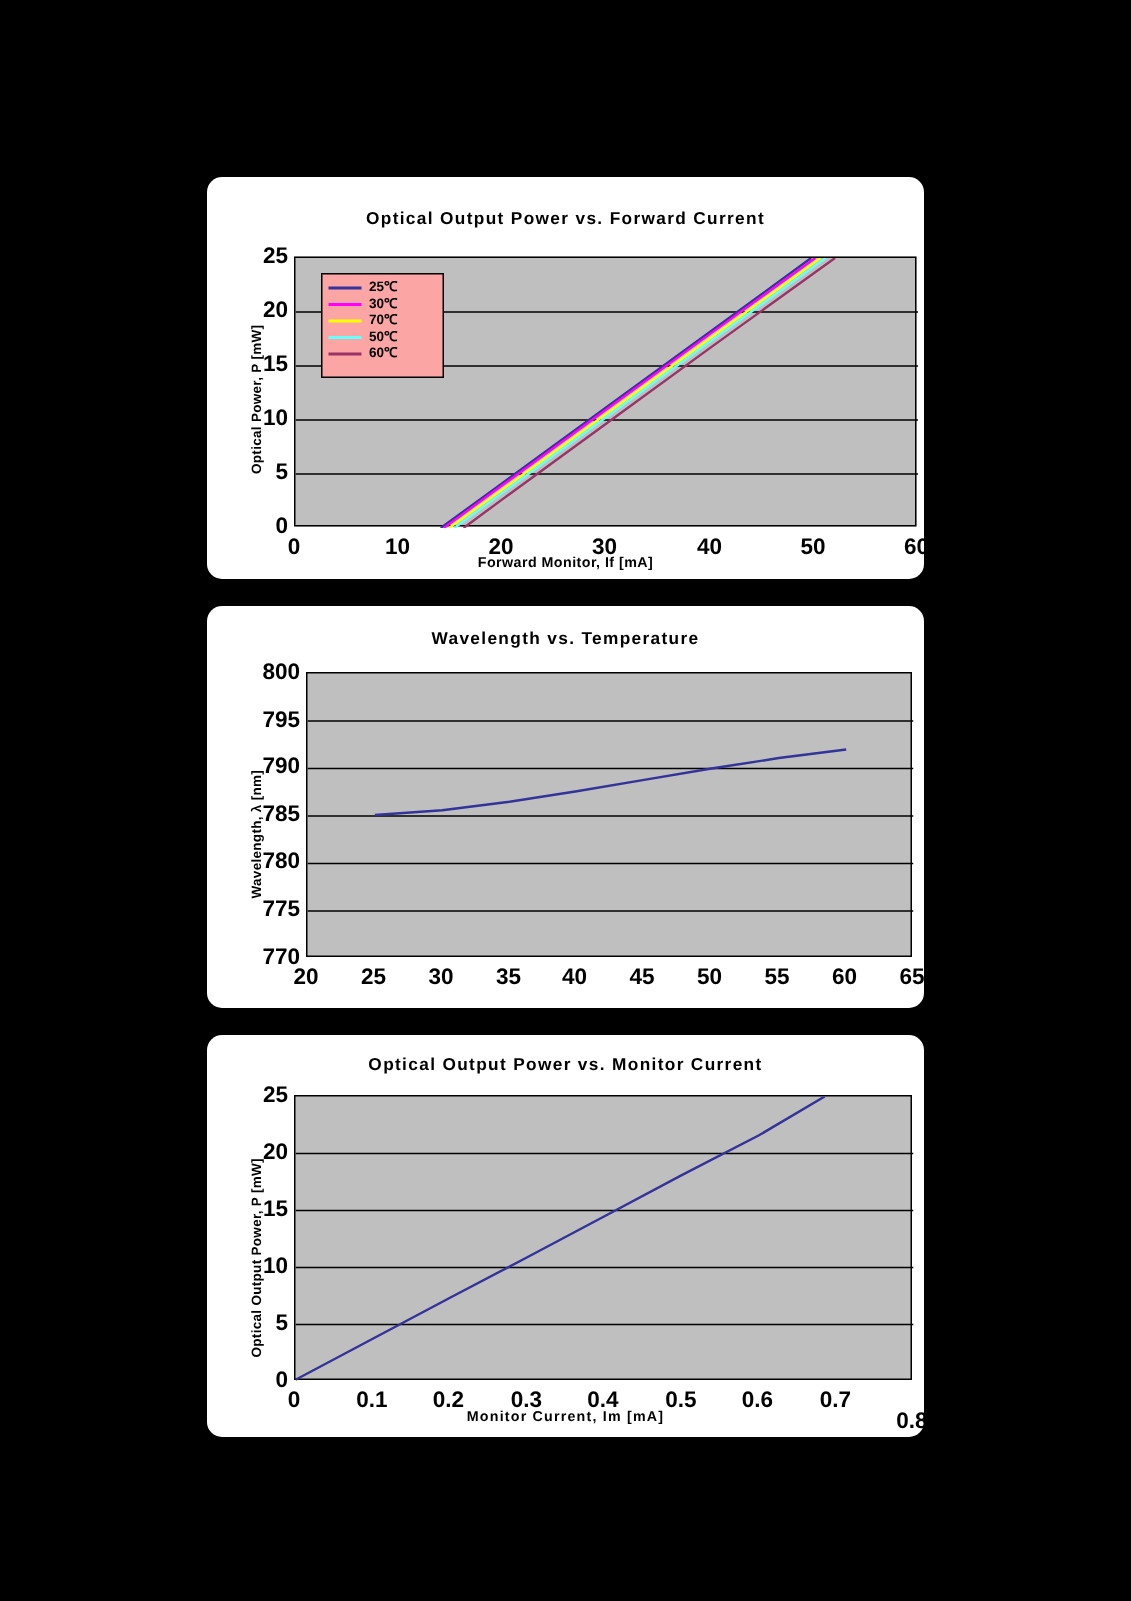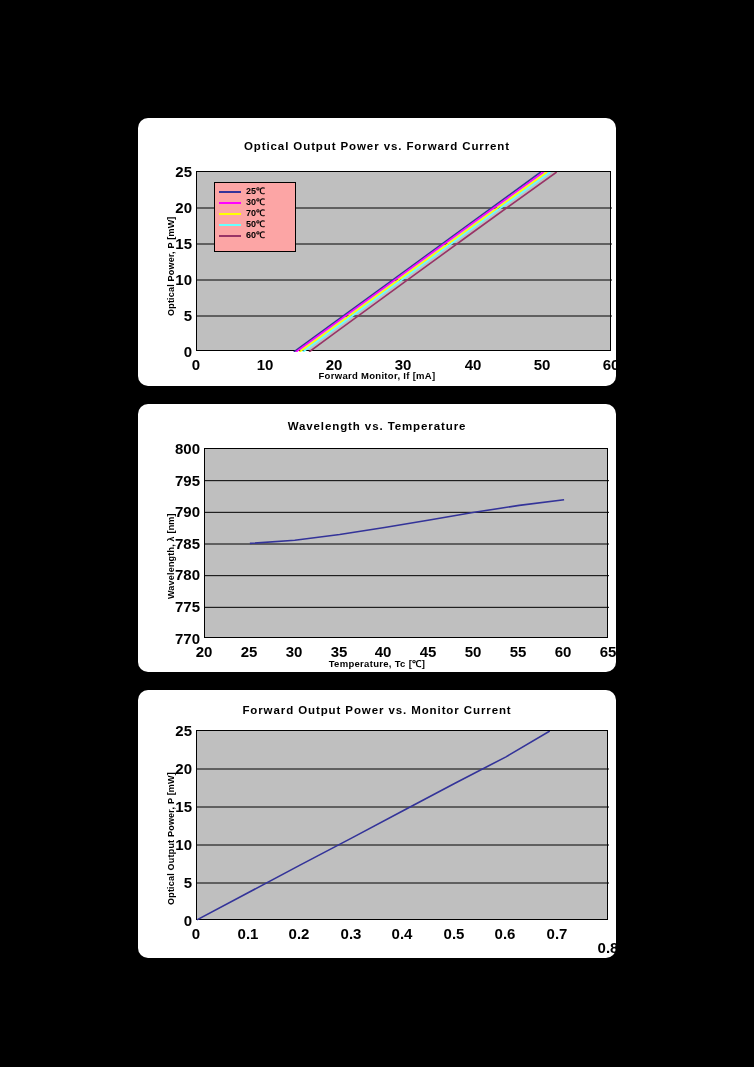--- a/index.html
+++ b/index.html
@@ -194,27 +194,26 @@
     <div class="tick-label tick-x" style="left:111px; top:239px;">25</div>
     <div class="tick-label tick-x" style="left:156px; top:239px;">30</div>
     <div class="tick-label tick-x" style="left:201px; top:239px;">35</div>
     <div class="tick-label tick-x" style="left:245px; top:239px;">40</div>
     <div class="tick-label tick-x" style="left:290px; top:239px;">45</div>
     <div class="tick-label tick-x" style="left:335px; top:239px;">50</div>
     <div class="tick-label tick-x" style="left:380px; top:239px;">55</div>
     <div class="tick-label tick-x" style="left:425px; top:239px;">60</div>
     <div class="tick-label tick-x" style="left:470px; top:239px;">65</div>
 
-    <div class="axis-label" style="left:0; top:253px; width:478px; text-align:center;">Temperature, Tc [℃]</div>
     <div class="ylabel-rot" style="left:28px; top:195px;">Wavelength, λ [nm]</div>
   </div>
 </div>
 
 <div class="panel" id="panel-3">
-  <div class="chart-title">Forward Output Power vs. Monitor Current</div>
+  <div class="chart-title">Optical Output Power vs. Monitor Current</div>
 
   <div class="plot-wrap" style="left:0;top:0;width:478px;height:268px;">
     <div class="plot-area" id="plot3" style="left:58px; top:40px; width:412px; height:190px;">
       <svg class="plot-svg" id="svg3" width="412" height="190" viewBox="0 0 412 190" preserveAspectRatio="none">
           <line x1="0" x2="412" y1="152" y2="152" stroke="#000000" stroke-width="1"></line>
           <line x1="0" x2="412" y1="114" y2="114" stroke="#000000" stroke-width="1"></line>
           <line x1="0" x2="412" y1="76" y2="76" stroke="#000000" stroke-width="1"></line>
           <line x1="0" x2="412" y1="38" y2="38" stroke="#000000" stroke-width="1"></line>
           <polyline points="0.00,188.86 51.50,161.50 103.00,134.14 154.50,107.16 206.00,79.80 257.50,52.44 309.00,25.84 352.78,0.00" fill="none" stroke="#333399" stroke-width="1.6" vector-effect="non-scaling-stroke"></polyline>
         </svg>
@@ -230,15 +229,16 @@
     <div class="tick-label tick-x" style="left:58px; top:235px;">0</div>
     <div class="tick-label tick-x" style="left:110px; top:235px;">0.1</div>
     <div class="tick-label tick-x" style="left:161px; top:235px;">0.2</div>
     <div class="tick-label tick-x" style="left:213px; top:235px;">0.3</div>
     <div class="tick-label tick-x" style="left:264px; top:235px;">0.4</div>
     <div class="tick-label tick-x" style="left:316px; top:235px;">0.5</div>
     <div class="tick-label tick-x" style="left:367px; top:235px;">0.6</div>
     <div class="tick-label tick-x" style="left:419px; top:235px;">0.7</div>
     <div class="tick-label tick-x" style="left:470px; top:249px;">0.8</div>
 
+    <div class="axis-label" style="left:0; top:249px; width:478px; text-align:center; letter-spacing:0.8px;">Monitor Current, Im [mA]</div>
     <div class="ylabel-rot" style="left:28px; top:215px;">Optical Output Power, P [mW]</div>
   </div>
 </div>
 
 </body></html>

